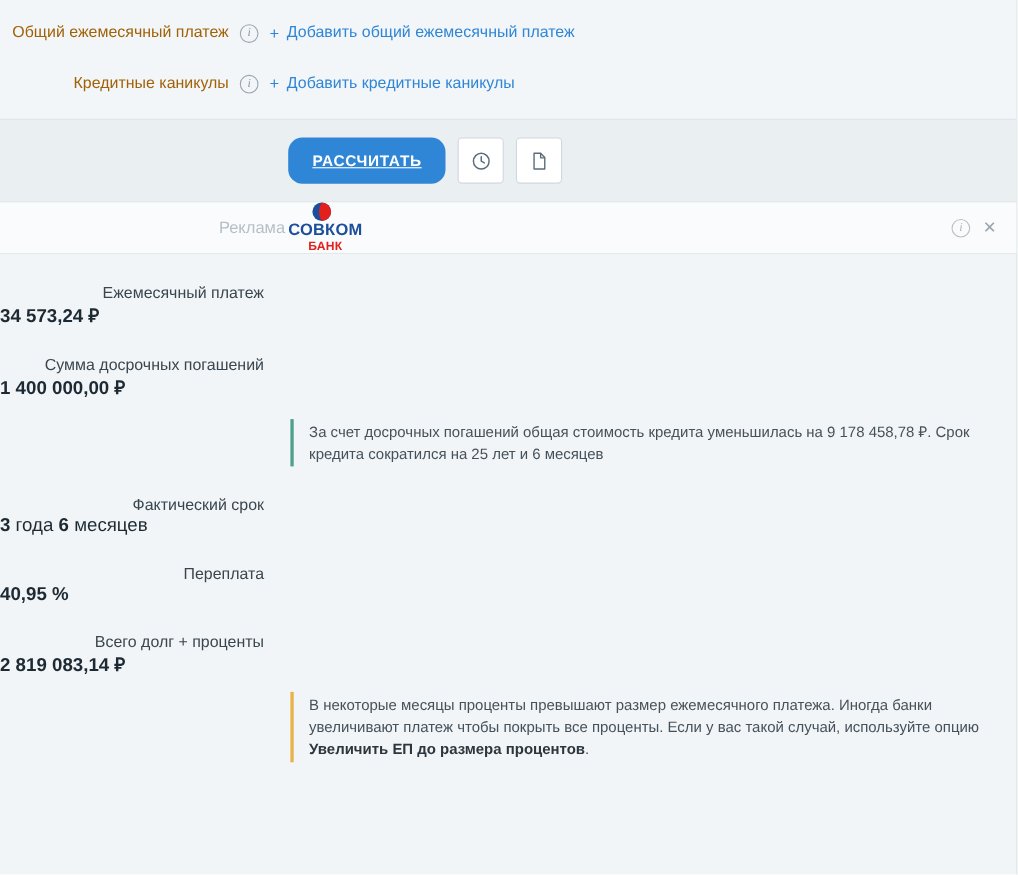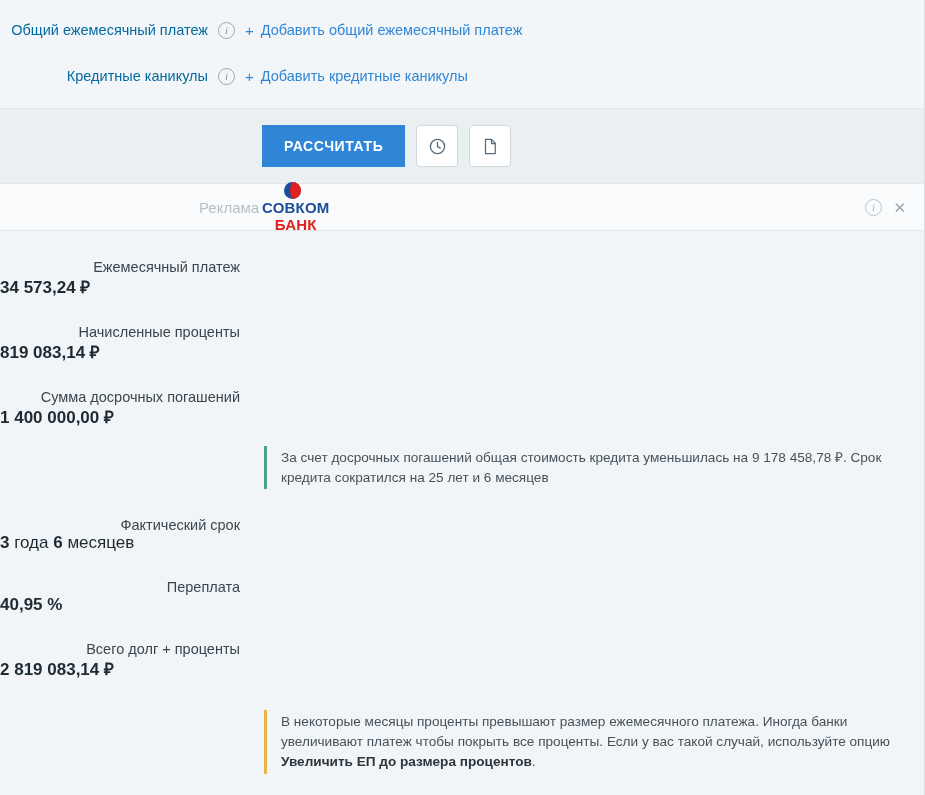--- a/index.html
+++ b/index.html
@@ -37,21 +37,21 @@
   .opt-label-wrap {
     width: 245px;
     display: flex;
     align-items: center;
     justify-content: flex-end;
     padding-right: 10px;
     box-sizing: border-box;
   }
   .opt-label {
     font-size: 14.5px;
-    color: #0369a1;
+    color: #a16207;
     text-align: right;
   }
   .info-icon {
     display: inline-flex;
     align-items: center;
     justify-content: center;
     width: 17px;
     height: 17px;
     border: 1px solid #9aa7b0;
     border-radius: 50%;
@@ -86,28 +86,29 @@
     height: 76px;
     display: flex;
     align-items: center;
     padding-left: 262px;
     box-sizing: border-box;
   }
   .btn-calc {
     background: #2f86d6;
     color: #ffffff;
     border: none;
-    border-radius: 0;
+    border-radius: 13px;
     font-size: 14px;
     font-weight: bold;
     letter-spacing: 0.6px;
     height: 42px;
     padding: 0 22px;
     cursor: pointer;
     font-family: "Liberation Sans", sans-serif;
+    text-decoration: underline;
   }
   .icon-btn {
     width: 42px;
     height: 42px;
     margin-left: 11px;
     background: #ffffff;
     border: 1px solid #cfd8de;
     border-radius: 4px;
     display: flex;
     align-items: center;
@@ -159,21 +160,21 @@
     background: #e2211c;
     border-radius: 50%;
   }
   .brand-sov {
     font-size: 15px;
     font-weight: bold;
     color: #1b4e9b;
     letter-spacing: 0.2px;
   }
   .brand-bank {
-    font-size: 15px;
+    font-size: 11px;
     font-weight: bold;
     color: #e2211c;
     letter-spacing: 0.2px;
   }
   .ad-text {
     position: absolute;
     left: 481px;
     font-size: 13.5px;
     color: #5a6670;
   }
@@ -233,21 +234,21 @@
 
   .note {
     margin: 4px 0 28px 264px;
     width: 648px;
     border-left: 3px solid #4fa08a;
     padding: 2px 0 2px 14px;
     box-sizing: border-box;
   }
   .note.warn {
     border-left-color: #e8b44a;
-    margin-top: 30px;
+    margin-top: 14px;
   }
   .note p {
     margin: 0;
     font-size: 13.6px;
     line-height: 1.45;
     color: #46525b;
   }
   .note b { color: #2b363e; }
 </style>
 </head>
@@ -317,24 +318,20 @@
     <span class="ad-close">✕</span>
   </div>
 
   <div class="results">
 
     <div class="res-row">
       <div class="res-label">Ежемесячный платеж</div>
       <div class="res-value">34 573,24 ₽</div>
     </div>
 
-    <div class="res-row">
-      <div class="res-label">Начисленные проценты</div>
-      <div class="res-value">819 083,14 ₽</div>
-    </div>
 
     <div class="res-row" style="margin-bottom:18px;">
       <div class="res-label">Сумма досрочных погашений</div>
       <div class="res-value">1 400 000,00 ₽</div>
     </div>
 
     <div class="note">
       <p>За счет досрочных погашений общая стоимость кредита уменьшилась на 9 178 458,78 ₽. Срок кредита сократился на 25 лет и 6 месяцев</p>
     </div>
 

